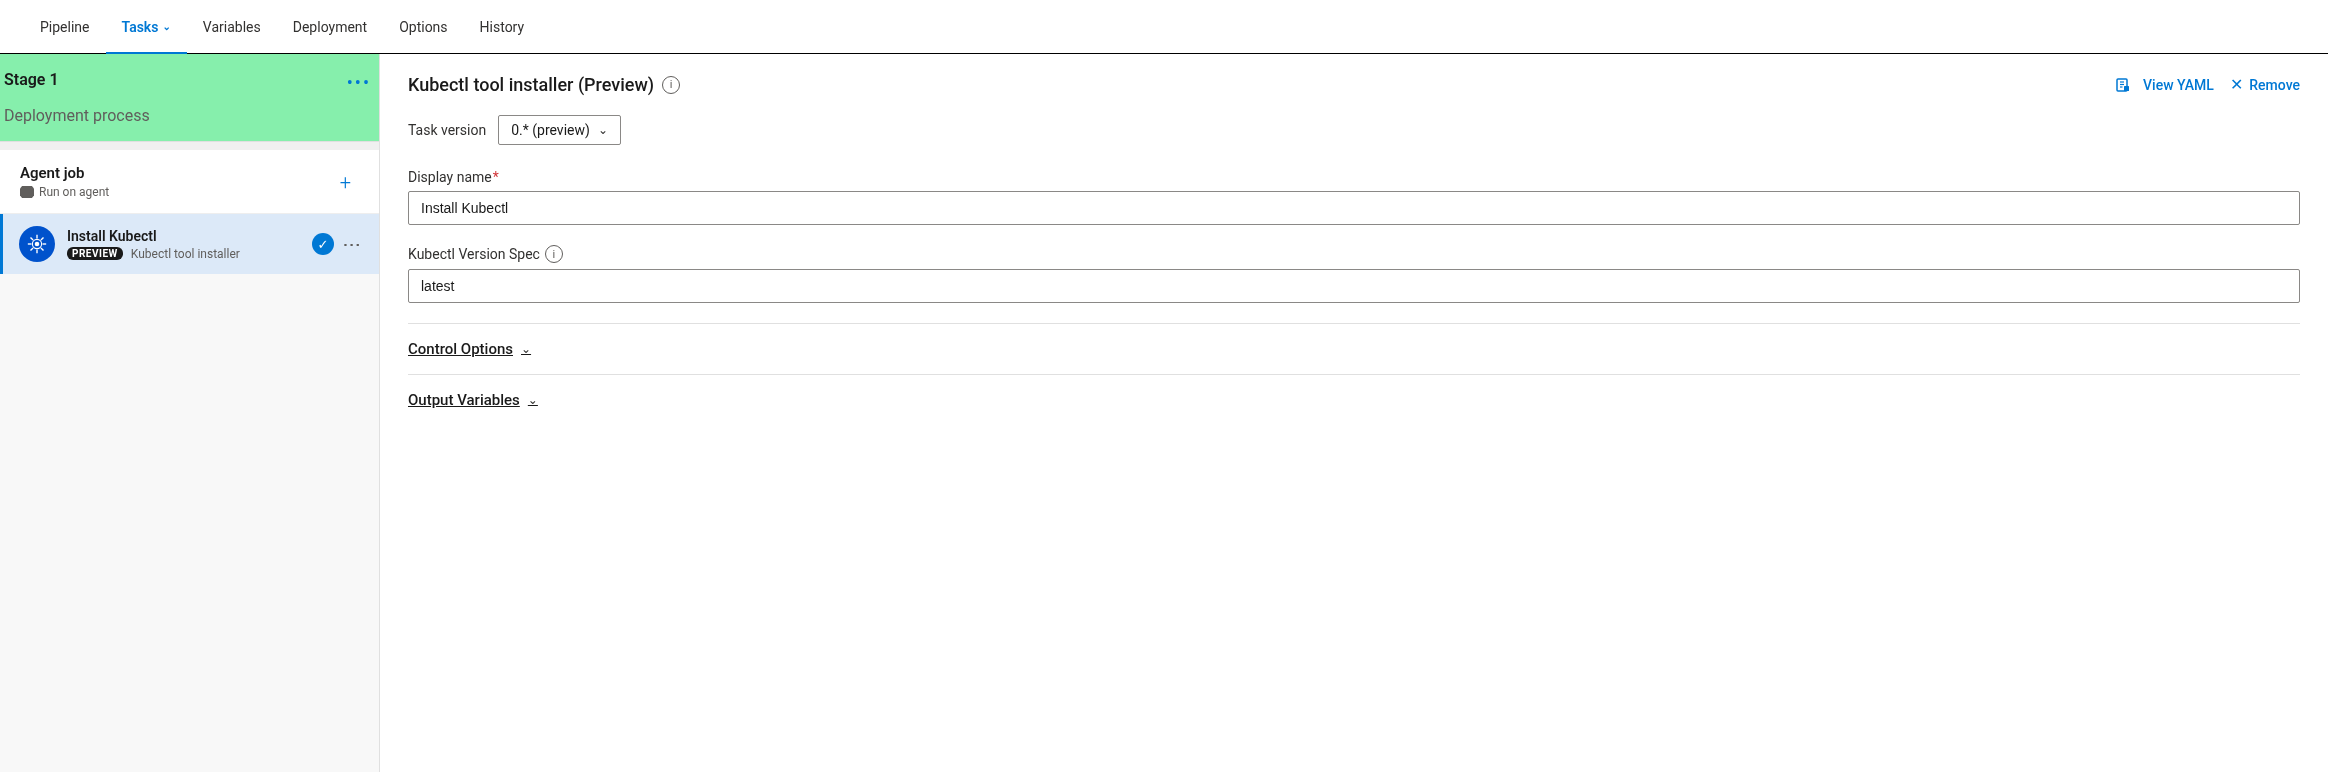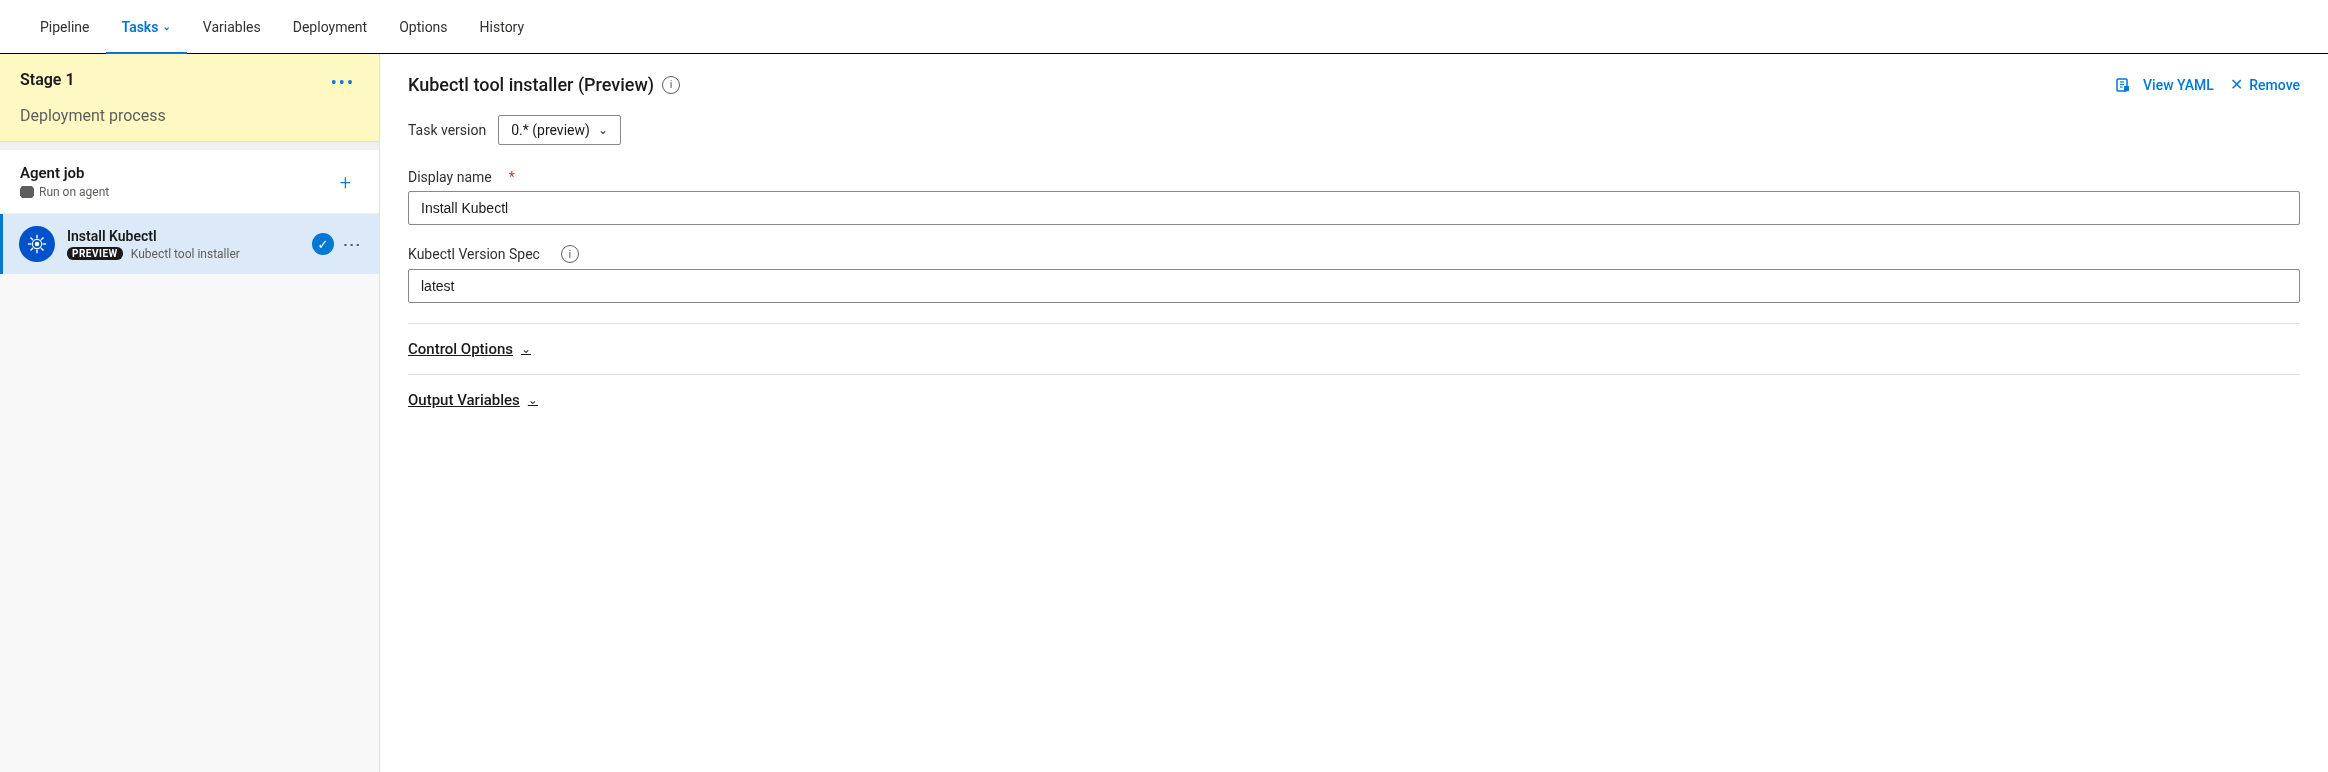--- a/index.html
+++ b/index.html
@@ -60,22 +60,22 @@
     .left-panel {
       width: 380px;
       border-right: 1px solid #e0e0e0;
       background: #f8f8f8;
       flex-shrink: 0;
       overflow-y: auto;
     }
 
     
     .stage-header {
-      padding: 16px 20px;
-      background: #fef9c3;
+      padding: 16px 4px;
+      background: #86efac;
       border-bottom: 1px solid #e0e0e0;
       display: flex;
       justify-content: space-between;
       align-items: flex-start;
     }
     .stage-title {
       font-size: 16px;
       font-weight: 600;
       color: #1a1a1a;
     }
@@ -303,21 +303,21 @@
     
     .form-group {
       margin-bottom: 20px;
     }
     .form-label {
       font-size: 14px;
       color: #323130;
       margin-bottom: 6px;
       display: flex;
       align-items: center;
-      gap: 17px;
+      gap: 1px;
     }
     .required-star {
       color: #d13438;
       font-size: 14px;
     }
     .form-input {
       width: 100%;
       border: 1px solid #8a8886;
       border-radius: 2px;
       padding: 8px 12px;

